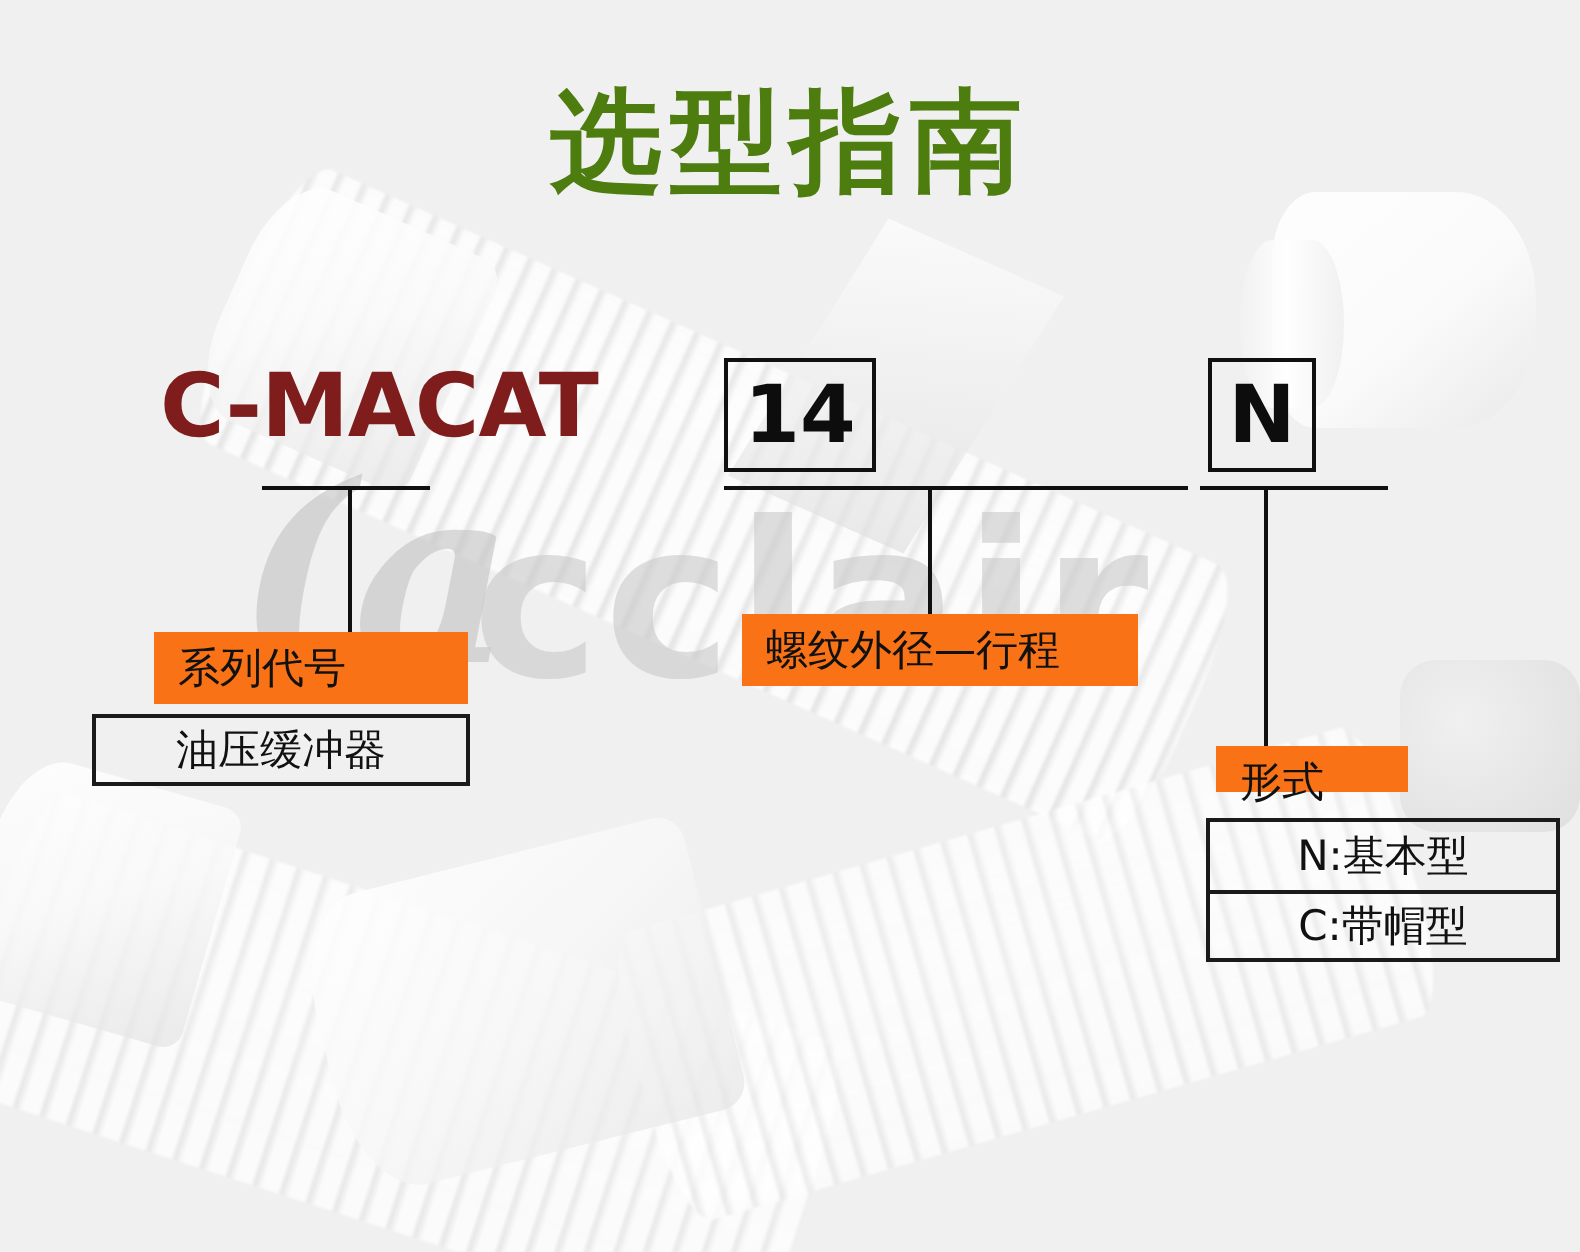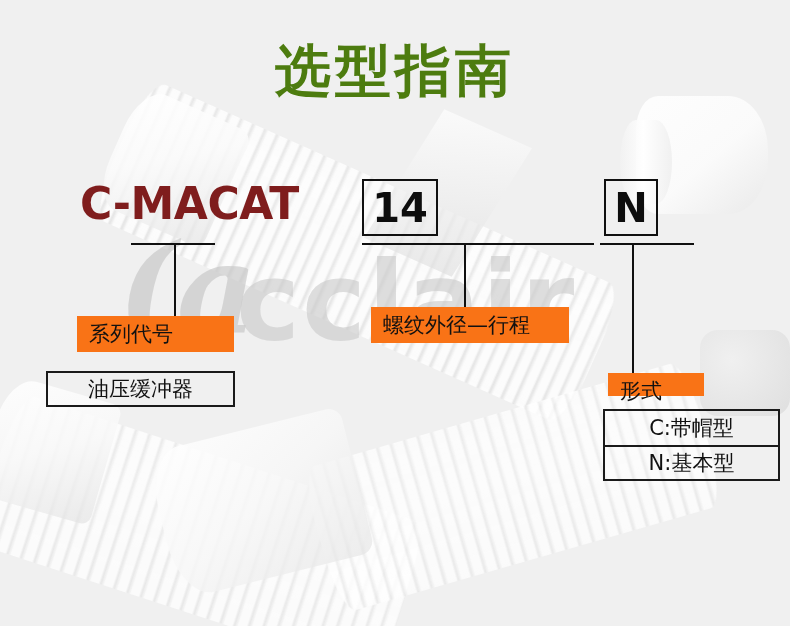--- a/index.html
+++ b/index.html
@@ -327,21 +327,20 @@
   .outline-box {
     position: absolute;
     border: 2px solid #1a1a1a;
     background: transparent;
     font-size: 21px;
     color: #111111;
     font-family: "DejaVu Sans", "Liberation Sans", sans-serif;
     display: flex;
     align-items: center;
     white-space: nowrap;
-    margin-top: 14px;
   }
   .outline-box.series-desc {
     left: 46px; top: 357px; width: 189px; height: 36px;
     justify-content: center;
   }
 
   .form-table {
     position: absolute;
     left: 603px; top: 409px;
     width: 177px;
@@ -403,18 +402,18 @@
     <div class="lead-h form"></div>
     <div class="lead-v form"></div>
 
     <div class="yellow-label series">系列代号</div>
     <div class="outline-box series-desc">油压缓冲器</div>
 
     <div class="yellow-label thread">螺纹外径—行程</div>
 
     <div class="yellow-label form">形式</div>
     <div class="form-table">
+      <div class="form-row">N:基本型</div>
       <div class="form-row">C:带帽型</div>
-      <div class="form-row">N:基本型</div>
     </div>
 
   </div>
 </div>
 
 </body></html>

